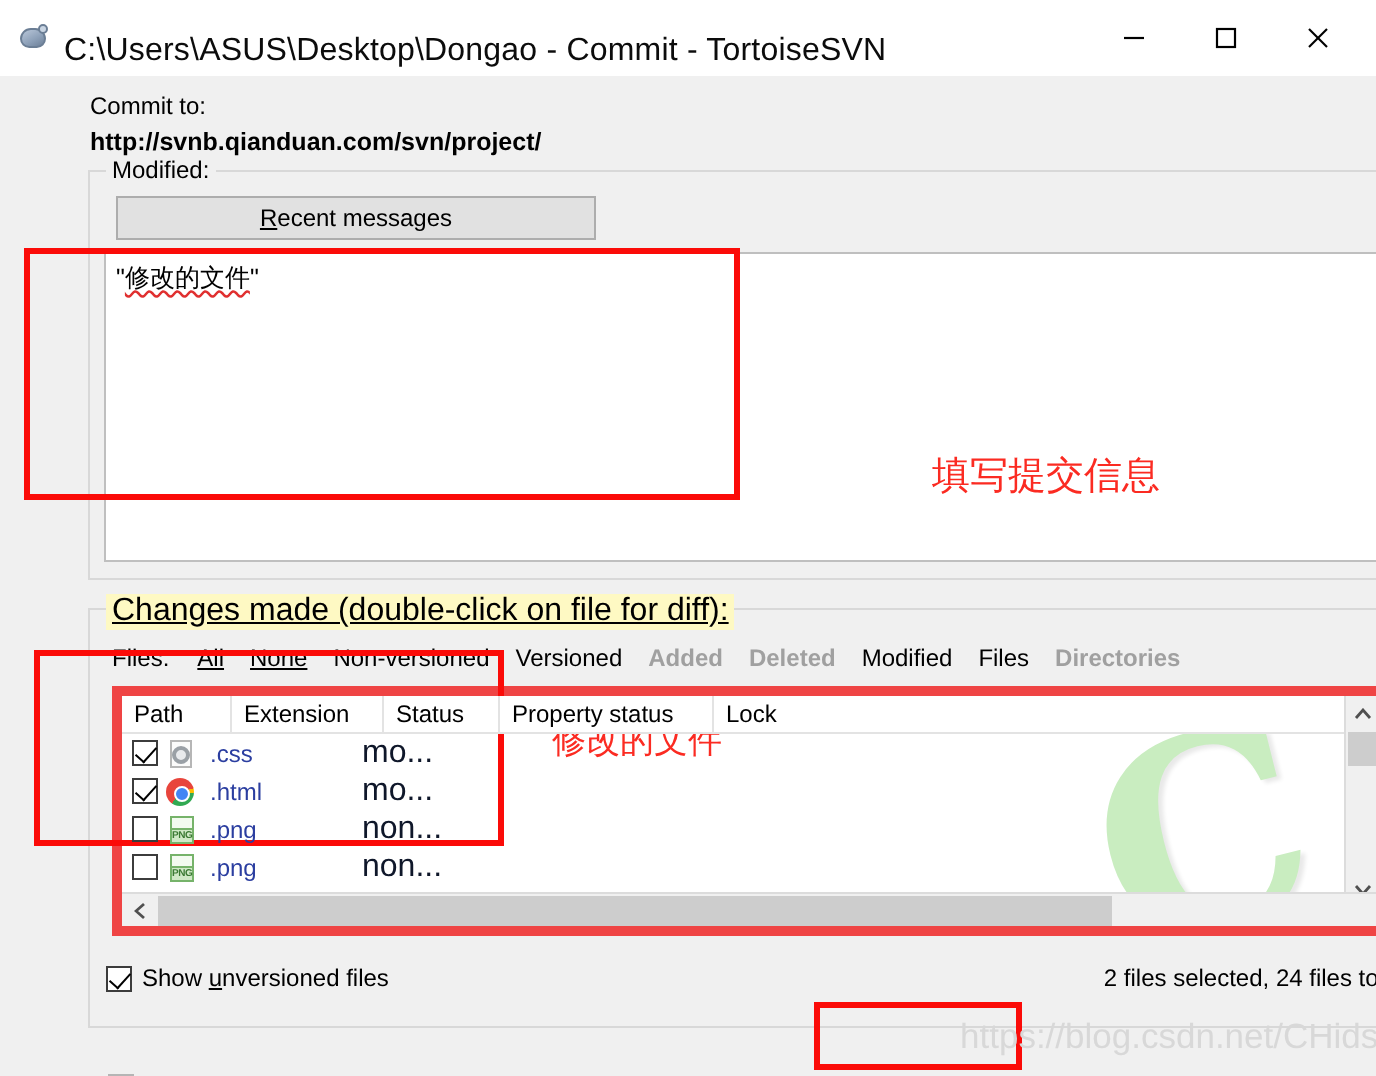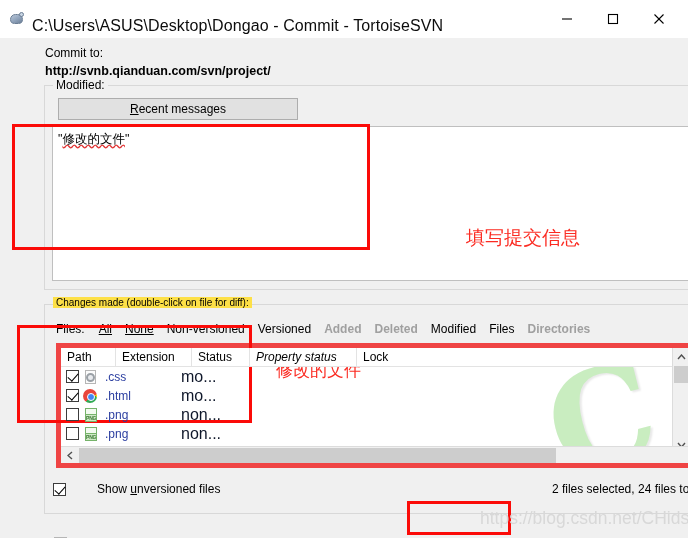--- a/index.html
+++ b/index.html
@@ -97,22 +97,22 @@
 
   #annot-msg-box { left: 12px; top: 124px; width: 358px; height: 126px; }
   #annot-msg-text { left: 466px; top: 184px; font-size: 19px; margin-top: 41px; }
 
   
   #changes-group {
     position: absolute; left: 8px; top: 266px; width: 672px; height: 210px;
     border: 1px solid #d8d8d8;
   }
   #changes-legend {
-    position: absolute; left: 8px; top: -8px; background: #fde047;
-    padding: 0 3px; font-size: 10px;
+    position: absolute; left: 8px; top: -8px; background: #fef9c3;
+    padding: 0 3px; font-size: 16px; text-decoration: underline;
   }
   #check-row {
     position: absolute; left: 11px; top: 17px; display: flex; align-items: baseline;
     gap: 0px; white-space: nowrap;
   }
   #check-row .check-label { font-size: 12px; margin-right: 14px; }
   .chk-link {
     font-size: 12px; font-weight: normal; color: #000;
     margin-right: 13px; cursor: default;
   }
@@ -131,21 +131,21 @@
     position: relative; z-index: 3;
   }
   .fl-col {
     font-size: 12px; color: #000; padding-left: 6px;
     border-right: 1px solid #e3e3e3; line-height: 19px;
     white-space: nowrap; overflow: hidden;
   }
   .c-path { width: 55px; }
   .c-ext  { width: 76px; }
   .c-stat { width: 58px; }
-  .c-prop { width: 107px; font-style: italic; }
+  .c-prop { width: 107px; }
   .c-lock { width: 100px; border-right: none; }
 
   #fl-body { position: relative; height: 106px; }
   .fl-row { display: flex; align-items: center; height: 19px; position: relative; z-index: 2;}
   .fl-cb {
     width: 13px; height: 13px; margin-left: 5px; margin-right: 4px;
     border: 1px solid #3c3c3c; background: #fff; flex: none;
     position: relative;
   }
   .fl-cb.checked::after {
@@ -229,21 +229,21 @@
     flex: none;
   }
   #hscroll-thumb {
     height: 15px; width: 477px; background: #cdcdcd; margin-left: 1px;
   }
 
   #annot-files-box { left: 17px; top: 325px; width: 235px; height: 98px; }
   #annot-files-text { left: 276px; top: 359px; font-size: 17px; }
 
   
-  .opt-row { position: absolute; display: flex; align-items: center; gap: 26px; }
+  .opt-row { position: absolute; display: flex; align-items: center; }
   .opt-cb {
     width: 13px; height: 13px; border: 1px solid #3c3c3c; background: #fff;
     margin-right: 5px; flex: none; position: relative;
   }
   .opt-cb.checked::after {
     content: ""; position: absolute; left: 3px; top: 0px;
     width: 5px; height: 9px; border: solid #000;
     border-width: 0 1.6px 1.6px 0; transform: rotate(42deg);
   }
   .opt-cb.dim { border-color: #b5b5b5; background: #f4f4f4; }

